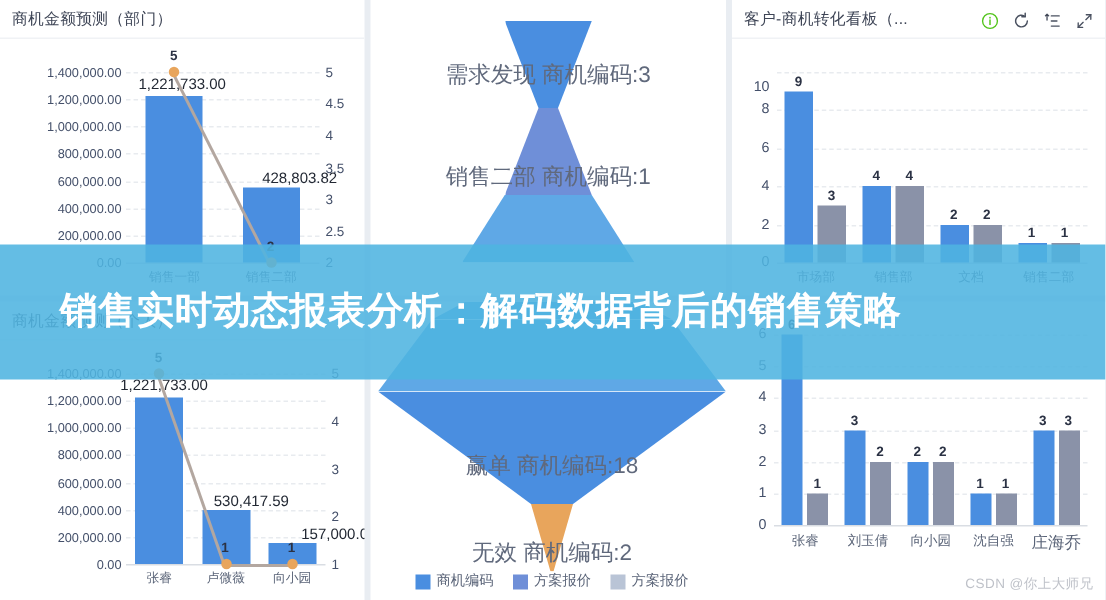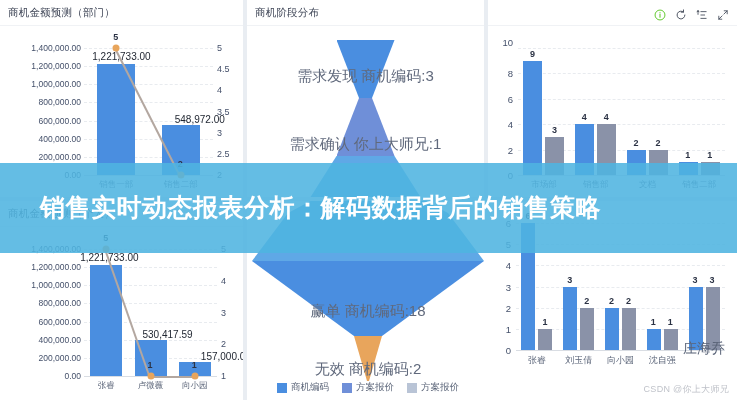--- a/index.html
+++ b/index.html
@@ -146,46 +146,44 @@
         <div class="ytick-r" style="top: 127.833px; left: 217px;">2.5</div>
         <div class="ytick-r" style="top: 106.667px; left: 217px;">3</div>
         <div class="ytick-r" style="top: 85.5px; left: 217px;">3.5</div>
         <div class="ytick-r" style="top: 64.3333px; left: 217px;">4</div>
         <div class="ytick-r" style="top: 43.1667px; left: 217px;">4.5</div>
         <div class="ytick-r" style="top: 22px; left: 217px;">5</div>
         <div class="axis-base" style="top: 149px; left: 84px; width: 129px;"></div>
         <div class="bar" style="left: 97.25px; width: 38px; height: 110.829px; bottom: 22px; background: rgb(74, 142, 224);"></div>
         <div class="dlabel money" style="left: 92.25px; top: 25.1714px;">1,221,733.00</div>
         <div class="bar" style="left: 161.75px; width: 38px; height: 49.7996px; bottom: 22px; background: rgb(74, 142, 224);"></div>
-        <div class="dlabel money" style="left: 174.75px; top: 88.2004px;">548,972.00</div>
+        <div class="dlabel money" style="left: 174.75px; top: 88.2004px;">428,803.82</div>
         <div class="lineseg" style="left: 116.25px; top: 22px; width: 142.44px; transform: rotate(63.0752deg);"></div>
         <div class="dot" style="left: 116.25px; top: 22px; background: rgb(232, 165, 92);"></div>
         <div class="dlabel" style="left: 113.25px; top: 6px;">5</div>
         <div class="dot" style="left: 180.75px; top: 149px; background: rgb(232, 165, 92);"></div>
         <div class="dlabel" style="left: 177.75px; top: 133px;">2</div>
         <div class="xlab" style="left: 116.25px; top: 153px;">销售一部</div>
         <div class="xlab" style="left: 180.75px; top: 153px;">销售二部</div>
       </div>
   </div>
 
   <div class="card card-tm">
-    <div class="card-head">
-      <div class="card-title">商机阶段分布</div>
-    </div>
     <div class="plot" id="plot-tm">
         <div class="fseg" style="top: 14px; width: 58px; height: 58px; background: rgb(74, 142, 224); clip-path: polygon(0% 0px, 100% 0px, 61.2069% 100%, 38.7931% 100%);"></div>
         <div class="flabel" style="top: 50px;">需求发现 商机编码:3</div>
         <div class="fseg" style="top: 72px; width: 58px; height: 58px; background: rgb(111, 143, 216); clip-path: polygon(38.7931% 0px, 61.2069% 0px, 100% 100%, 0% 100%);"></div>
-        <div class="flabel" style="top: 118px;">需求确认 你上大师兄:1</div>
+        <div class="flabel" style="top: 118px;">销售二部 商机编码:1</div>
         <div class="fseg" style="top: 130px; width: 115px; height: 45px; background: rgb(95, 168, 230); clip-path: polygon(24.7826% 0px, 75.2174% 0px, 100% 100%, 0% 100%);"></div>
       </div>
   </div>
 
   <div class="card card-tr">
     <div class="card-head">
+      <div class="card-title">客户-商机转化看板（...</div>
       <div class="head-icons">
         <span class="ic">
           <svg viewBox="0 0 16 16" width="12" height="12">
               <circle cx="8" cy="8" r="6.6" fill="none" stroke="#52c41a" stroke-width="1.2"></circle>
               <rect x="7.35" y="6.6" width="1.3" height="5" fill="#52c41a"></rect>
               <rect x="7.35" y="4.3" width="1.3" height="1.5" fill="#52c41a"></rect>
             </svg>
         </span>
         <span class="ic">
           <svg viewBox="0 0 16 16" width="12" height="12">
@@ -220,21 +218,21 @@
         <div class="ytick" style="top: 149px; left: 0px; width: 25px; font-size: 9.5px;">0</div>
         <div class="gridline" style="top: 123.6px; left: 30px; right: 12px;"></div>
         <div class="ytick" style="top: 123.6px; left: 0px; width: 25px; font-size: 9.5px;">2</div>
         <div class="gridline" style="top: 98.2px; left: 30px; right: 12px;"></div>
         <div class="ytick" style="top: 98.2px; left: 0px; width: 25px; font-size: 9.5px;">4</div>
         <div class="gridline" style="top: 72.8px; left: 30px; right: 12px;"></div>
         <div class="ytick" style="top: 72.8px; left: 0px; width: 25px; font-size: 9.5px;">6</div>
         <div class="gridline" style="top: 47.4px; left: 30px; right: 12px;"></div>
         <div class="ytick" style="top: 47.4px; left: 0px; width: 25px; font-size: 9.5px;">8</div>
         <div class="gridline" style="top: 22px; left: 30px; right: 12px;"></div>
-        <div class="ytick" style="top: 16px; left: 0px; width: 25px; font-size: 9.5px;">10</div>
+        <div class="ytick" style="top: 32px; left: 0px; width: 25px; font-size: 9.5px;">10</div>
         <div class="axis-base" style="top: 149px; left: 30px; width: 207px;"></div>
         <div class="bar" style="left: 35.375px; width: 19px; height: 114.3px; bottom: 22px; background: rgb(74, 142, 224);"></div>
         <div class="dlabel" style="left: 41.875px; top: 22.7px;">9</div>
         <div class="bar gray" style="left: 57.375px; width: 19px; height: 38.1px; bottom: 22px; background: rgb(138, 146, 168);"></div>
         <div class="dlabel" style="left: 63.875px; top: 98.9px;">3</div>
         <div class="xlab" style="left: 55.875px; top: 153px;">市场部</div>
         <div class="bar" style="left: 87.125px; width: 19px; height: 50.8px; bottom: 22px; background: rgb(74, 142, 224);"></div>
         <div class="dlabel" style="left: 93.625px; top: 86.2px;">4</div>
         <div class="bar gray" style="left: 109.125px; width: 19px; height: 50.8px; bottom: 22px; background: rgb(138, 146, 168);"></div>
         <div class="dlabel" style="left: 115.625px; top: 86.2px;">4</div>
@@ -356,21 +354,21 @@
         <div class="xlab" style="left: 132.5px; top: 153px; font-size: 9px;">向小园</div>
         <div class="bar" style="left: 158.8px; width: 14px; height: 21.1667px; bottom: 24px; background: rgb(74, 142, 224);"></div>
         <div class="dlabel" style="left: 162.8px; top: 115.833px;">1</div>
         <div class="bar gray" style="left: 175.8px; width: 14px; height: 21.1667px; bottom: 24px; background: rgb(138, 146, 168);"></div>
         <div class="dlabel" style="left: 179.8px; top: 115.833px;">1</div>
         <div class="xlab" style="left: 174.3px; top: 153px; font-size: 9px;">沈自强</div>
         <div class="bar" style="left: 200.6px; width: 14px; height: 63.5px; bottom: 24px; background: rgb(74, 142, 224);"></div>
         <div class="dlabel" style="left: 204.6px; top: 73.5px;">3</div>
         <div class="bar gray" style="left: 217.6px; width: 14px; height: 63.5px; bottom: 24px; background: rgb(138, 146, 168);"></div>
         <div class="dlabel" style="left: 221.6px; top: 73.5px;">3</div>
-        <div class="xlab" style="left: 216.1px; top: 139px; font-size: 14px;">庄海乔</div>
+        <div class="xlab" style="left: 216.1px; top: 153px; font-size: 11px;">庄海乔</div>
       </div>
   </div>
 
   <div id="banner">
     <div id="banner-text">销售实时动态报表分析：解码数据背后的销售策略</div>
   </div>
 
   <div id="watermark">CSDN @你上大师兄</div>
 </div>
 

